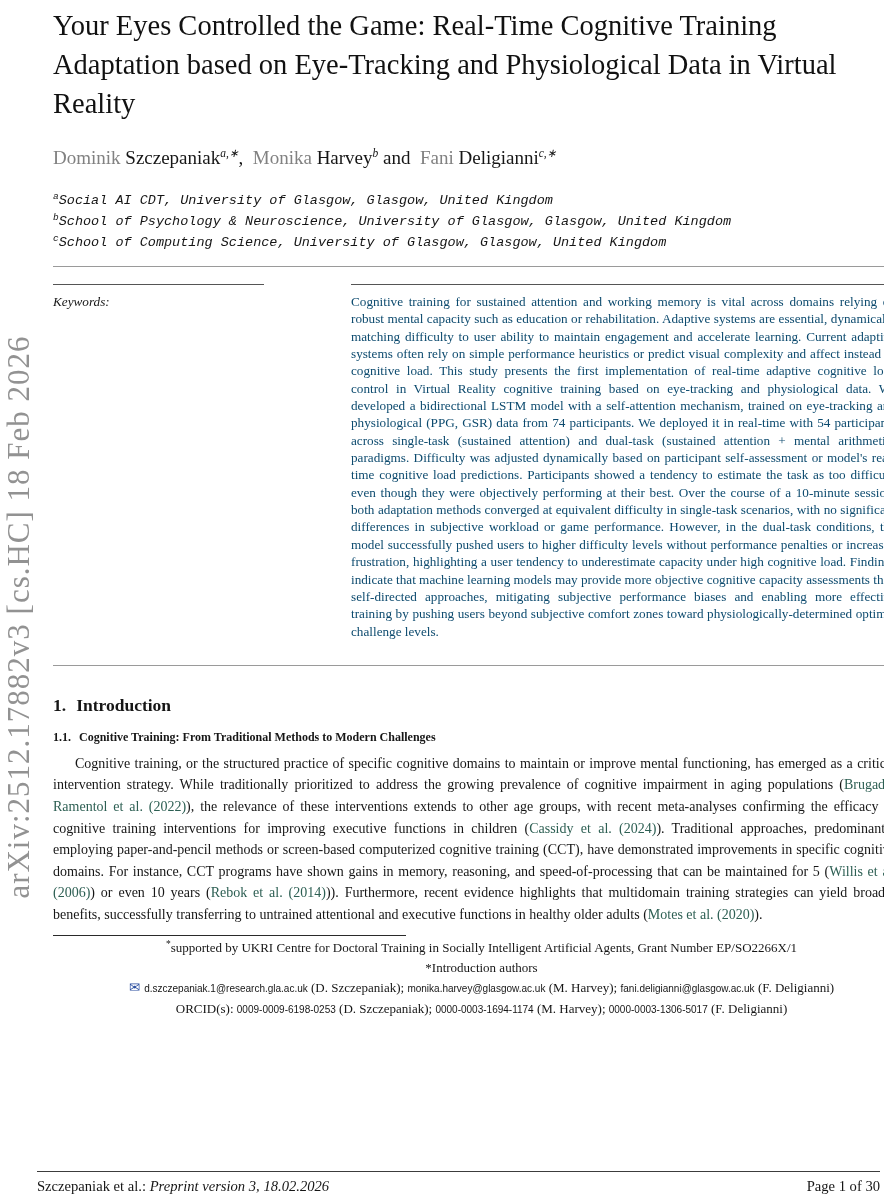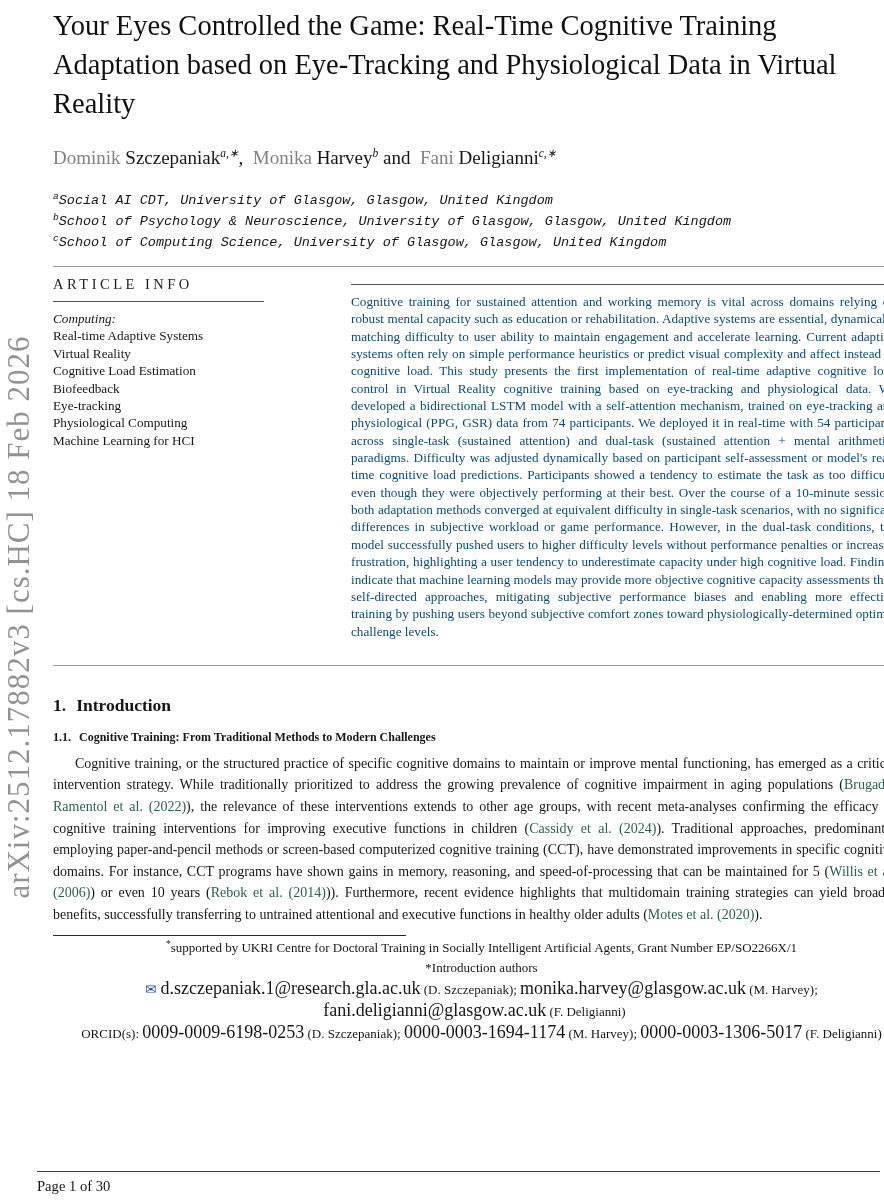--- a/index.html
+++ b/index.html
@@ -35,21 +35,21 @@
   .sec .num{margin-right:10px;}
   .subsec{margin:14px 0 0 0;font-size:12px;font-weight:bold;}
   .subsec .num{margin-right:8px;}
   .body-par{margin:8px 0 0 0;font-size:14px;line-height:21.6px;text-align:justify;text-indent:22px;}
   .cite{color:var(--cite,#2d5f53);}
   .footnotes{margin-top:9px;}
   .fn-rule{border:none;border-top:1px solid #2a2a2a;width:353px;margin:0 0 2px 0;}
   .fn{margin:0;font-size:13px;line-height:20px;text-align:center;}
   .fn-indent{text-indent:14px;}
   .star{font-size:9.5px;vertical-align:super;line-height:0;}
-  .mono{font-family:Liberation Serif, serif;font-size:18px;}
+  .mono{font-family:Liberation Sans, sans-serif;font-size:10px;}
   .mail-icon{color:var(--mail,#2b4fa0);font-size:13.5px;margin-right:4px;}
   .footer{position:absolute;left:37px;top:1171px;width:843px;}
   .footer-rule{border:none;border-top:1px solid #3c3c3c;margin:0;}
   .footer-row{display:flex;justify-content:space-between;margin-top:6px;font-size:14.6px;}
   .it{font-style:italic;}
 </style>
 </head>
 <body>
 
 <div class="page" style="--cite: #2d5f53; --grayname: #818181; --wm: #929292; --mail: #2b4fa0;">
@@ -67,32 +67,22 @@
     <div class="affils" id="affils">
         <div class="affil"><sup class="fsup">a</sup><span>Social AI CDT, University of Glasgow, Glasgow, United Kingdom</span></div>
         <div class="affil"><sup class="fsup">b</sup><span>School of Psychology &amp; Neuroscience, University of Glasgow, Glasgow, United Kingdom</span></div>
         <div class="affil"><sup class="fsup">c</sup><span>School of Computing Science, University of Glasgow, Glasgow, United Kingdom</span></div>
       </div>
 
     <hr class="rule rule-top">
 
     <div class="cols">
       <div class="col-left">
-        <div class="col-head">ARTICLE INFO</div>
         <hr class="head-rule">
-        <div class="kw-label">Computing:</div>
-        <div id="kw-items">
-            <div class="kw">Real-time Adaptive Systems</div>
-            <div class="kw">Virtual Reality</div>
-            <div class="kw">Cognitive Load Estimation</div>
-            <div class="kw">Biofeedback</div>
-            <div class="kw">Eye-tracking</div>
-            <div class="kw">Physiological Computing</div>
-            <div class="kw">Machine Learning for HCI</div>
-          </div>
+        <div class="kw-label">Keywords:</div>
       </div>
       <div class="col-right">
         <hr class="head-rule">
         <p class="abstract-text">Cognitive training for sustained attention and working memory is vital across domains relying on robust mental capacity such as education or rehabilitation. Adaptive systems are essential, dynamically matching difficulty to user ability to maintain engagement and accelerate learning. Current adaptive systems often rely on simple performance heuristics or predict visual complexity and affect instead of cognitive load. This study presents the first implementation of real-time adaptive cognitive load control in Virtual Reality cognitive training based on eye-tracking and physiological data. We developed a bidirectional LSTM model with a self-attention mechanism, trained on eye-tracking and physiological (PPG, GSR) data from 74 participants. We deployed it in real-time with 54 participants across single-task (sustained attention) and dual-task (sustained attention + mental arithmetic) paradigms. Difficulty was adjusted dynamically based on participant self-assessment or model's real-time cognitive load predictions. Participants showed a tendency to estimate the task as too difficult, even though they were objectively performing at their best. Over the course of a 10-minute session, both adaptation methods converged at equivalent difficulty in single-task scenarios, with no significant differences in subjective workload or game performance. However, in the dual-task conditions, the model successfully pushed users to higher difficulty levels without performance penalties or increased frustration, highlighting a user tendency to underestimate capacity under high cognitive load. Findings indicate that machine learning models may provide more objective cognitive capacity assessments than self-directed approaches, mitigating subjective performance biases and enabling more effective training by pushing users beyond subjective comfort zones toward physiologically-determined optimal challenge levels.</p>
       </div>
     </div>
 
     <hr class="rule rule-mid">
 
     <h2 class="sec"><span class="num">1.</span><span>Introduction</span></h2>
@@ -107,17 +97,18 @@
       <p class="fn fn-indent">*Introduction authors</p>
       <p class="fn fn-indent" id="fn-emails"><span class="mail-icon">✉</span><span class="mono">d.szczepaniak.1@research.gla.ac.uk</span><span> (D. Szczepaniak); </span><span class="mono">monika.harvey@glasgow.ac.uk</span><span> (M. Harvey); </span><span class="mono">fani.deligianni@glasgow.ac.uk</span><span> (F. Deligianni)</span></p>
       <p class="fn fn-indent" id="fn-orcid"><span>ORCID(s): </span><span class="mono">0009-0009-6198-0253</span><span> (D. Szczepaniak); </span><span class="mono">0000-0003-1694-1174</span><span> (M. Harvey); </span><span class="mono">0000-0003-1306-5017</span><span> (F. Deligianni)</span></p>
     </div>
 
   </div>
 
   <div class="footer">
     <hr class="footer-rule">
     <div class="footer-row">
+      <span class="footer-left"><span>Szczepaniak et al.: </span><span class="it">Preprint version 3, 18.02.2026</span></span>
       <span class="footer-right">Page 1 of 30</span>
     </div>
   </div>
 
 </div>
 
 </body></html>

